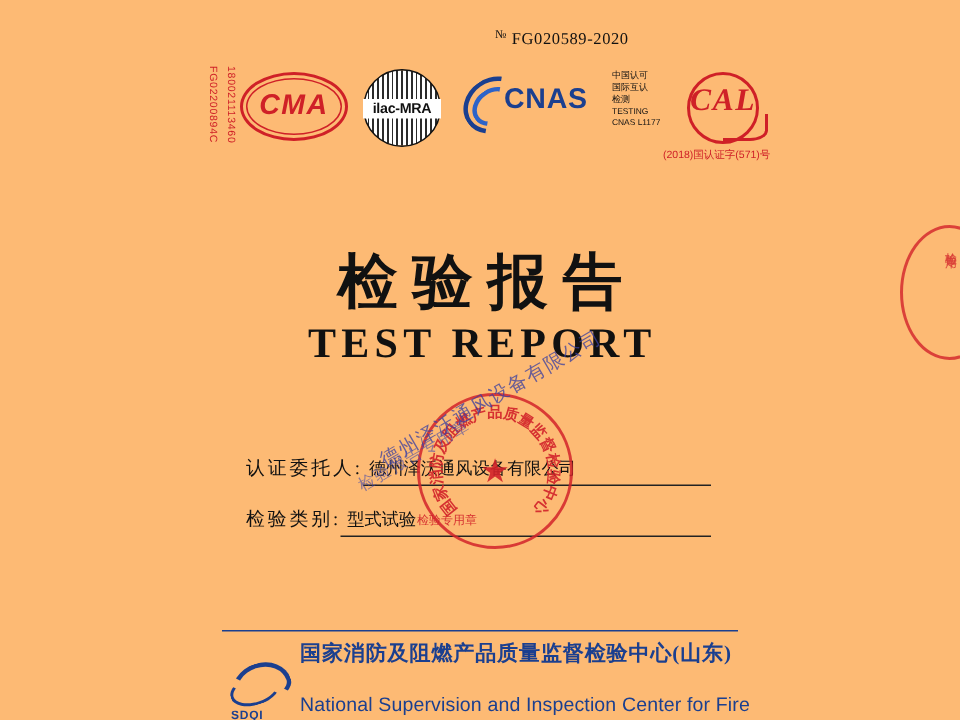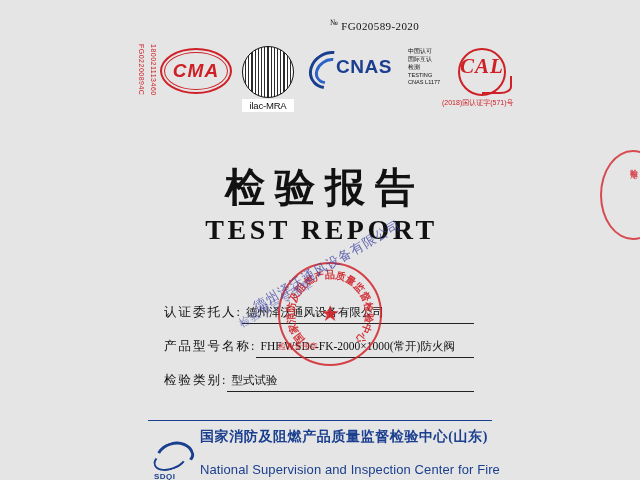--- a/index.html
+++ b/index.html
@@ -12,21 +12,21 @@
     height: 480px;
     overflow: hidden;
     font-family: "Liberation Serif", serif;
     color: #1a1a1a;
     position: relative;
   }
   .page {
     position: relative;
     width: 640px;
     height: 480px;
-    background: #e5e5e5;
+    background: #fdba74;
   }
 
   
   .report-no {
     position: absolute;
     top: 18px;
     left: 330px;
     font-size: 11px;
     letter-spacing: .4px;
     color: #111;
@@ -127,24 +127,23 @@
     left: 0;
     right: 0;
     top: 38%;
     height: 26%;
     background: #ffffff;
     display: flex;
     align-items: center;
     justify-content: center;
     font-family: "Liberation Sans", sans-serif;
     font-size: 9.5px;
-    font-weight: normal;
+    font-weight: bold;
     color: #111;
     letter-spacing: -.2px;
-    margin-top: 33px;
   }
 
   
   .cnas {
     position: absolute;
     left: 176px;
     top: 10px;
     width: 96px;
     height: 46px;
   }
@@ -533,24 +532,20 @@
   <div class="title-cn">检验报告</div>
   <div class="title-en">TEST REPORT</div>
 
   <div class="edge-seal"></div>
   <div class="edge-seal-text">检验专用</div>
 
   <div class="fields">
     <div class="field-row">
       <div class="field-label">认证委托人:</div>
       <div class="field-value">德州泽沃通风设备有限公司</div>
-    </div>
-    <div class="field-row">
-      <div class="field-label">产品型号名称:</div>
-      <div class="field-value">FHF WSDc-FK-2000×1000(常开)防火阀</div>
     </div>
     <div class="field-row">
       <div class="field-label">检验类别:</div>
       <div class="field-value">型式试验</div>
     </div>
   </div>
 
   <div class="seal">
     <div class="ring"></div>
     <div class="star">★</div>

